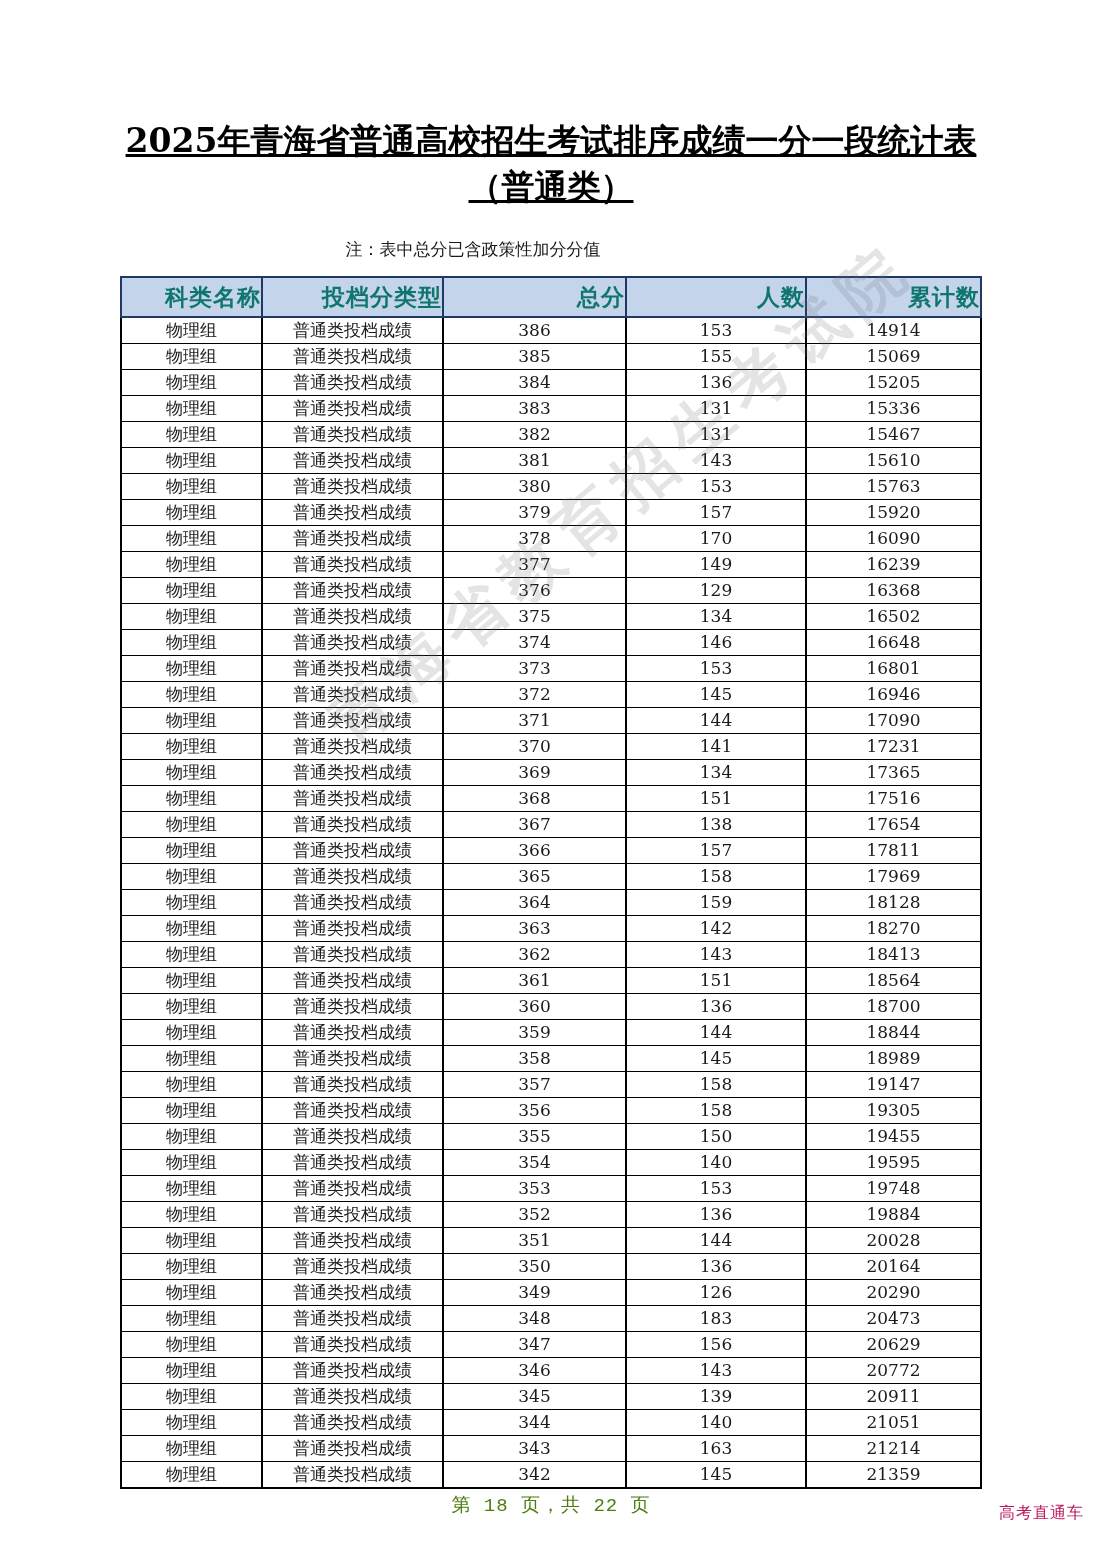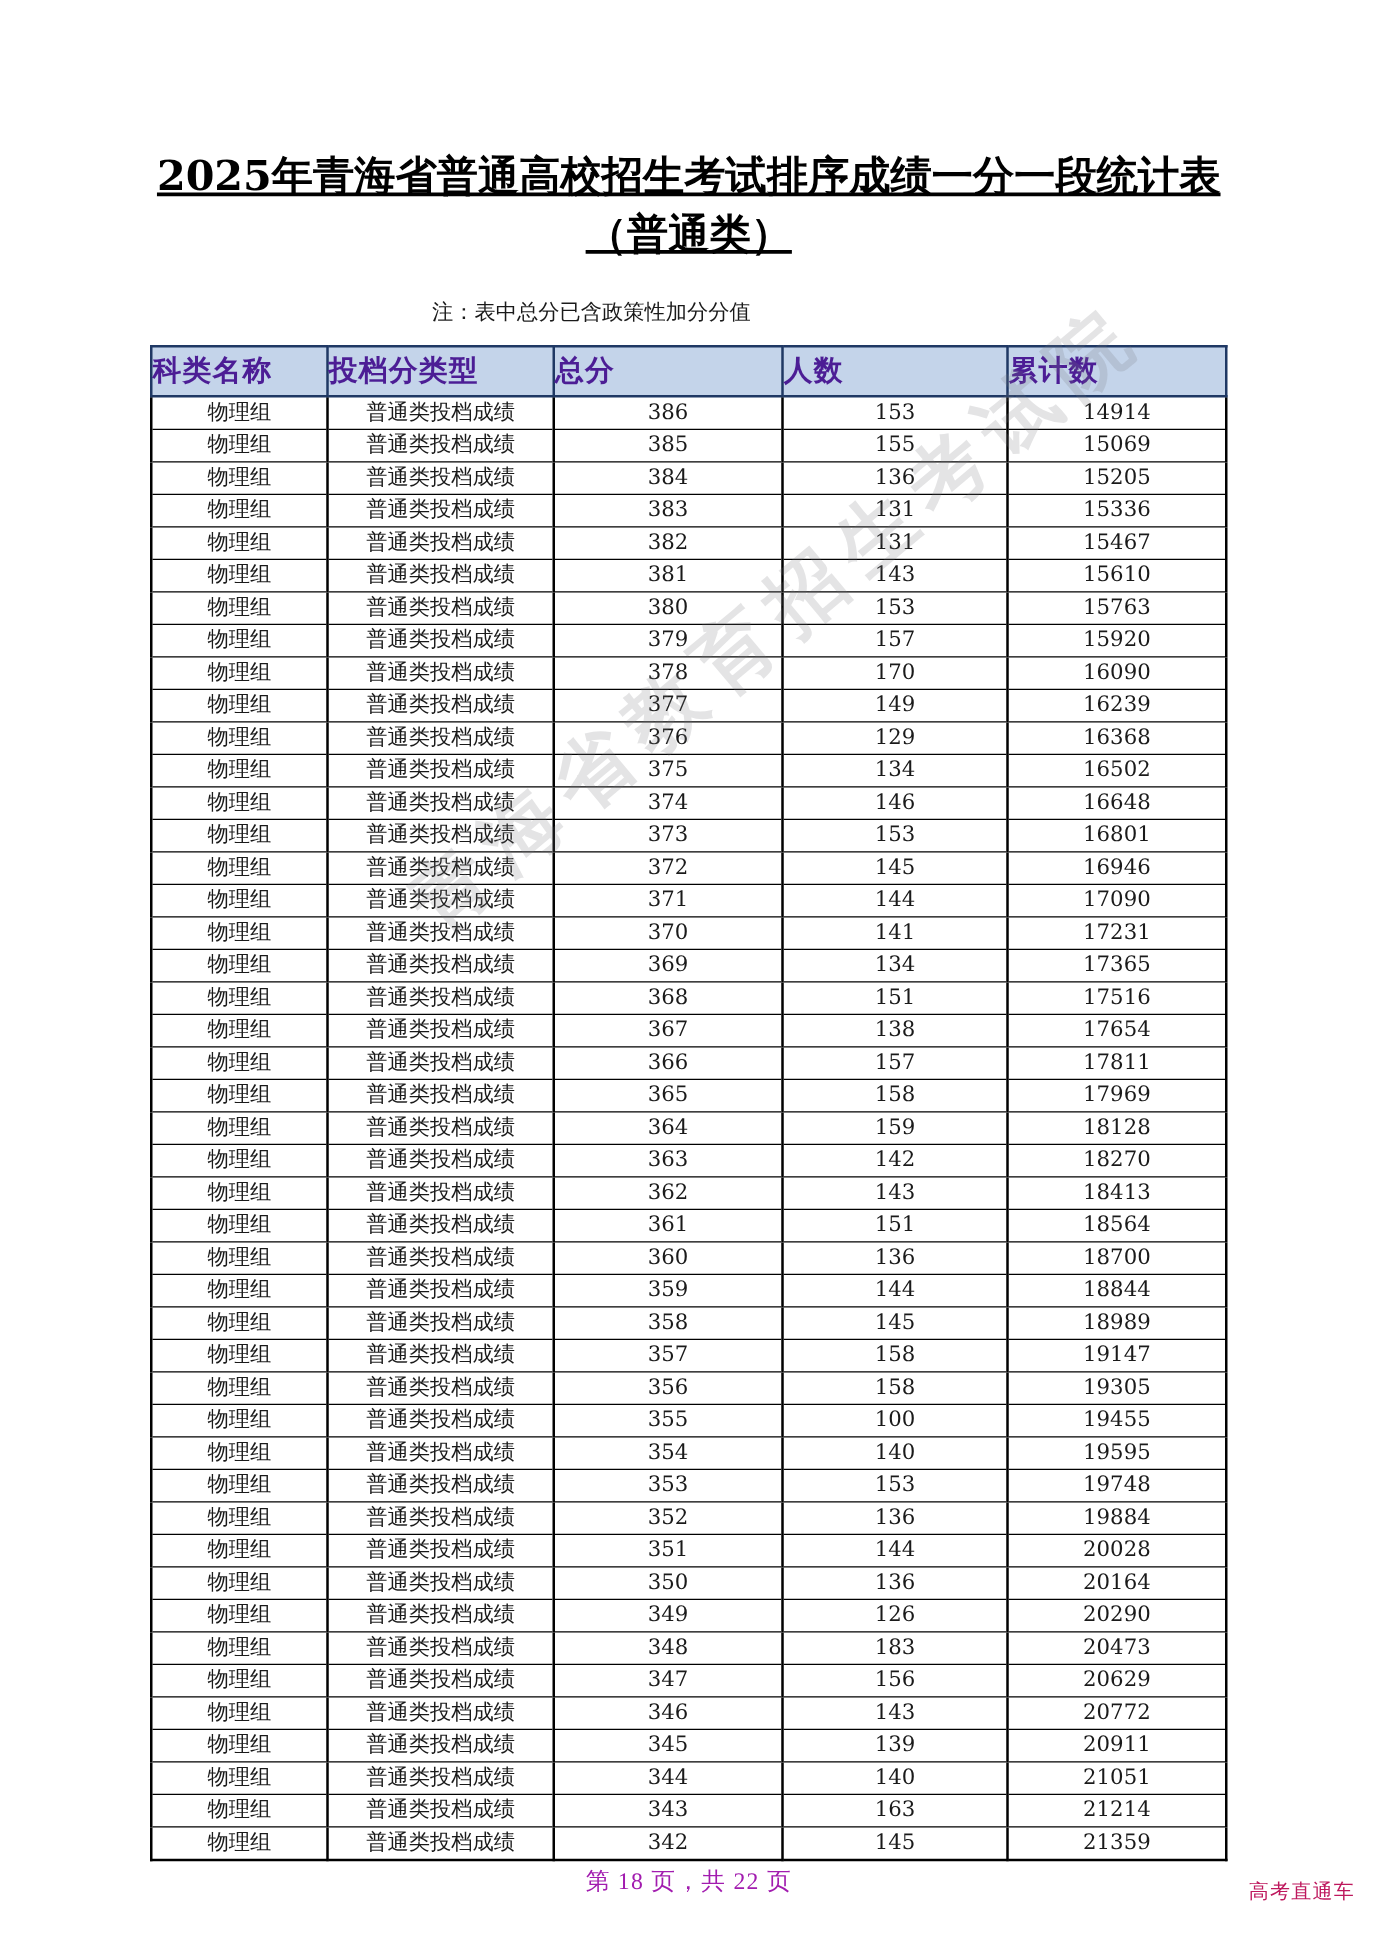--- a/index.html
+++ b/index.html
@@ -97,24 +97,24 @@
   table.score-table col.c3 { width: 180px; }
   table.score-table col.c4 { width: 175px; }
 
   table.score-table th {
     background: #c4d4ea;
     border: 2px solid #1f3864;
     border-bottom: 2px solid #1f3864;
     font-family: "DejaVu Serif", "Liberation Serif", serif;
     font-size: 23px;
     font-weight: 700;
-    color: #4c1d95;
+    color: #0f766e;
     height: 38px;
     line-height: 38px;
-    text-align: left;
+    text-align: right;
     padding: 0;
     letter-spacing: 1px;
   }
   table.score-table td {
     border-left: 2px solid #000000;
     border-right: 2px solid #000000;
     border-top: 1px solid #000000;
     border-bottom: 1px solid #000000;
     font-family: "DejaVu Serif", "Liberation Serif", serif;
     font-size: 17px;
@@ -129,23 +129,23 @@
     border-bottom: 2px solid #000000;
   }
 
   
   .footer-page {
     position: absolute;
     left: 0;
     top: 1492px;
     width: 1102px;
     text-align: center;
-    font-family: Liberation Serif, serif;
+    font-family: Liberation Mono, monospace;
     font-size: 19px;
-    color: #a21caf;
+    color: #4d7c0f;
     letter-spacing: 1px;
     z-index: 2;
   }
   .footer-brand {
     position: absolute;
     right: 18px;
     top: 1503px;
     font-family: "DejaVu Sans", "Liberation Sans", sans-serif;
     font-size: 16px;
     color: #be185d;
@@ -402,21 +402,21 @@
             <td>物理组</td>
             <td>普通类投档成绩</td>
             <td>356</td>
             <td>158</td>
             <td>19305</td>
           </tr>
           <tr>
             <td>物理组</td>
             <td>普通类投档成绩</td>
             <td>355</td>
-            <td>100</td>
+            <td>150</td>
             <td>19455</td>
           </tr>
           <tr>
             <td>物理组</td>
             <td>普通类投档成绩</td>
             <td>354</td>
             <td>140</td>
             <td>19595</td>
           </tr>
           <tr>

